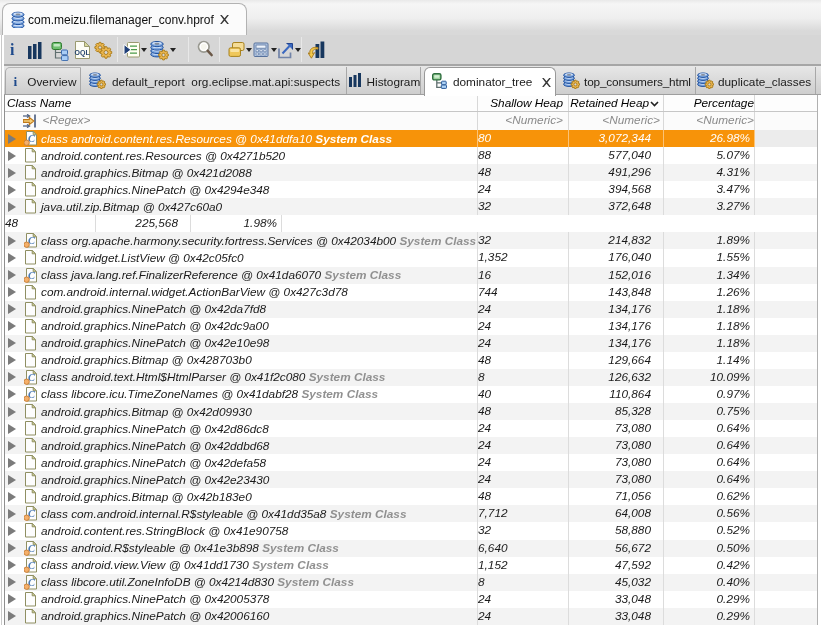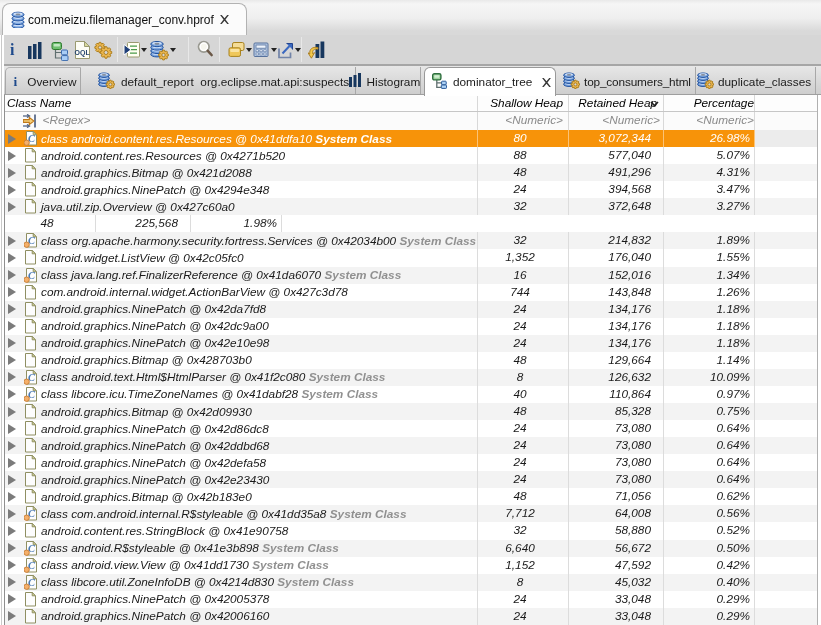--- a/index.html
+++ b/index.html
@@ -54,21 +54,21 @@
 .hc1 { width:91px; text-align:right; padding-right:5px; }
 .hc2 { width:95px; text-align:right; padding-right:3px; }
 .hc3 { width:91px; text-align:right; }
 .hcf { flex:1; border-right:none !important; }
 
 .r { display:flex; height:17.07px; font-size:11.8px; color:#1a1a1a; }
 .r.even { background:#fff; }
 .r.odd  { background:#f3f3f3; }
 .r > div { border-right:1px solid #dcdcdc; height:100%; }
 .c0 { width:473px; display:flex; align-items:center; overflow:hidden; white-space:nowrap; }
-.c1 { width:91px; text-align:center; padding-right:6px; line-height:17px; }
+.c1 { width:91px; text-align:left; padding-right:6px; line-height:17px; }
 .c2 { width:95px; text-align:right; padding-right:12px; line-height:17px; }
 .c3 { width:91px; text-align:right; padding-right:4px; line-height:17px; }
 .cf { flex:1; border-right:none !important; }
 .tri { display:inline-block; width:0; height:0; margin-left:3px;
   border-left:8px solid #7b7b7b; border-top:5.5px solid transparent; border-bottom:5.5px solid transparent; }
 .doc { margin-left:8px; flex:none; }
 .t { margin-left:3px; }
 .sys { color:#909090; font-weight:bold; }
 .r.sel { background:#f79309; color:#fff; }
 .r.sel > div { border-right-color:rgba(255,255,255,0.45); }
@@ -192,21 +192,21 @@
           <g fill="#17375e">
             <rect x="7.5" y="5" width="3.8" height="14"></rect>
             <rect x="12.5" y="2.5" width="3.8" height="16.5"></rect>
           </g>
           <path d="M10 8.5 C4 7.5 1.2 10.5 1.8 14.8 L0 13.8 L3.4 19.2 L6.6 13.6 L4.6 14.6 C4.2 11.2 6.2 9.4 10 10.2 Z" fill="#f2c84b" stroke="#a8791a" stroke-width="0.9"></path>
         </svg></div>
   </div>
 
   <div id="tabbar2">
     <div class="vtab" style="left:4.5px;width:76.5px;border-left:1px solid #a8a8a8;border-top:1px solid #b5b5b5;border-top-left-radius:5px;"><span class="ti" style="margin-left:8px;margin-right:10px"><span style="font-family:'Liberation Serif',serif;font-weight:bold;font-size:13.5px;color:#1e4a8c;">i</span></span>Overview</div>
-    <div class="vtab" style="left:94px;width:261.5px;"><span class="ti" style="margin-left:4px"><svg width="17" height="17" viewBox="0 0 17 17">
+    <div class="vtab" style="left:85px;width:261.5px;"><span class="ti" style="margin-left:4px"><svg width="17" height="17" viewBox="0 0 17 17">
             <ellipse cx="6" cy="12.2" rx="5.4" ry="2.2" fill="#7fa8e0" stroke="#1d4f9e" stroke-width="1"></ellipse>
             <ellipse cx="6" cy="11.495999999999999" rx="3.9000000000000004" ry="1.1440000000000001" fill="#cfe0f8" stroke="none"></ellipse>
             <ellipse cx="6" cy="9.2" rx="5.4" ry="2.2" fill="#7fa8e0" stroke="#1d4f9e" stroke-width="1"></ellipse>
             <ellipse cx="6" cy="8.495999999999999" rx="3.9000000000000004" ry="1.1440000000000001" fill="#cfe0f8" stroke="none"></ellipse>
             <ellipse cx="6" cy="6.2" rx="5.4" ry="2.2" fill="#7fa8e0" stroke="#1d4f9e" stroke-width="1"></ellipse>
             <ellipse cx="6" cy="5.496" rx="3.9000000000000004" ry="1.1440000000000001" fill="#cfe0f8" stroke="none"></ellipse>
             <ellipse cx="6" cy="3.2" rx="5.4" ry="2.2" fill="#7fa8e0" stroke="#1d4f9e" stroke-width="1"></ellipse>
             <ellipse cx="6" cy="2.496" rx="3.9000000000000004" ry="1.1440000000000001" fill="#cfe0f8" stroke="none"></ellipse>
             <ellipse cx="6" cy="2.9000000000000004" rx="2.2680000000000002" ry="0.792" fill="#49484a" opacity="0.55"></ellipse>
             <path d="M15.25 11.19 L16.64 11.70 L16.64 13.10 L15.25 13.61 L15.27 13.56 L15.89 14.91 L14.91 15.89 L13.56 15.27 L13.61 15.25 L13.10 16.64 L11.70 16.64 L11.19 15.25 L11.24 15.27 L9.89 15.89 L8.91 14.91 L9.53 13.56 L9.55 13.61 L8.16 13.10 L8.16 11.70 L9.55 11.19 L9.53 11.24 L8.91 9.89 L9.89 8.91 L11.24 9.53 L11.19 9.55 L11.70 8.16 L13.10 8.16 L13.61 9.55 L13.56 9.53 L14.91 8.91 L15.89 9.89 L15.27 11.24 Z" fill="#eab54e" stroke="#a87a18" stroke-width="0.9"></path>
@@ -259,21 +259,21 @@
     <div class="botline"></div>
   </div>
 
   <div id="wl1">
       <div class="ln"></div>
     </div>
   <div id="grid">
     <div id="ghead">
       <div class="hc0">Class Name</div>
       <div class="hc1">Shallow Heap</div>
-      <div class="hc2" style="padding-right:6px">Retained Heap<svg class="chev" width="9" height="6" viewBox="0 0 9 6">
+      <div class="hc2" style="padding-right:14px">Retained Heap<svg class="chev" width="9" height="6" viewBox="0 0 9 6">
             <path d="M1 1 L4.5 4.5 L8 1" fill="none" stroke="#222" stroke-width="1.6"></path>
           </svg></div>
       <div class="hc3">Percentage</div>
       <div class="hcf"></div>
     </div>
     <div id="gfilter">
       <div class="hc0" style="padding-left:0; position:relative;">
         <svg style="position:absolute;left:18px;top:2px" width="15" height="14" viewBox="0 0 15 14">
             <g stroke="#46597c" stroke-width="1.2" fill="none">
               <path d="M0 2 h5.6"></path>
@@ -349,21 +349,21 @@
         <div class="c3">3.47%</div>
         <div class="cf"></div>
       </div>
 <div class="r odd">
         <div class="c0">
           <i class="tri"></i>
           <svg class="doc" width="14" height="15" viewBox="0 0 14 15">
             <path d="M1.5 .5 H8.2 L11.5 3.8 V14 H1.5 Z" fill="#fdfdfd" stroke="#8f8f62" stroke-width="1"></path>
             <path d="M8.2 .5 V3.8 H11.5 Z" fill="#d9d99c" stroke="#8f8f62" stroke-width="1"></path>
           </svg>
-          <span class="t">java.util.zip.Overview @ 0x427c60a0</span>
+          <span class="t">java.util.zip.Bitmap @ 0x427c60a0</span>
         </div>
         <div class="c1">32</div>
         <div class="c2">372,648</div>
         <div class="c3">3.27%</div>
         <div class="cf"></div>
       </div>
 <div class="r even">
         <div class="c1">48</div>
         <div class="c2">225,568</div>
         <div class="c3">1.98%</div>

